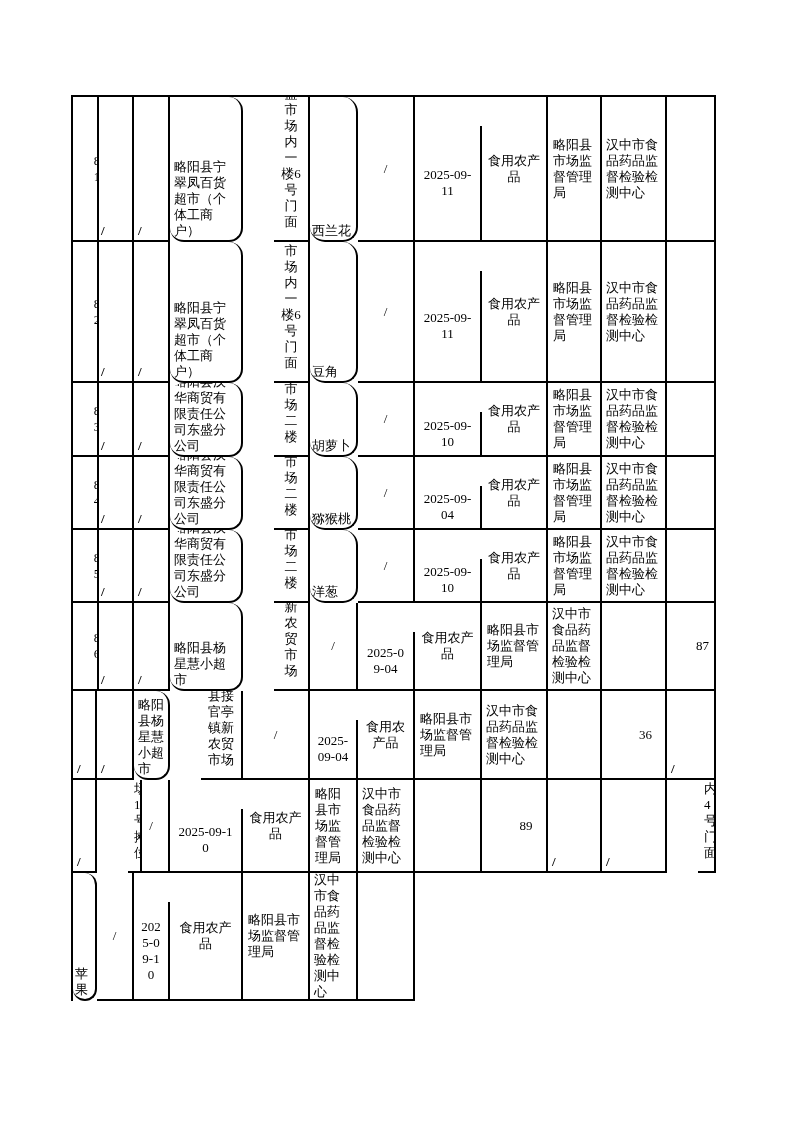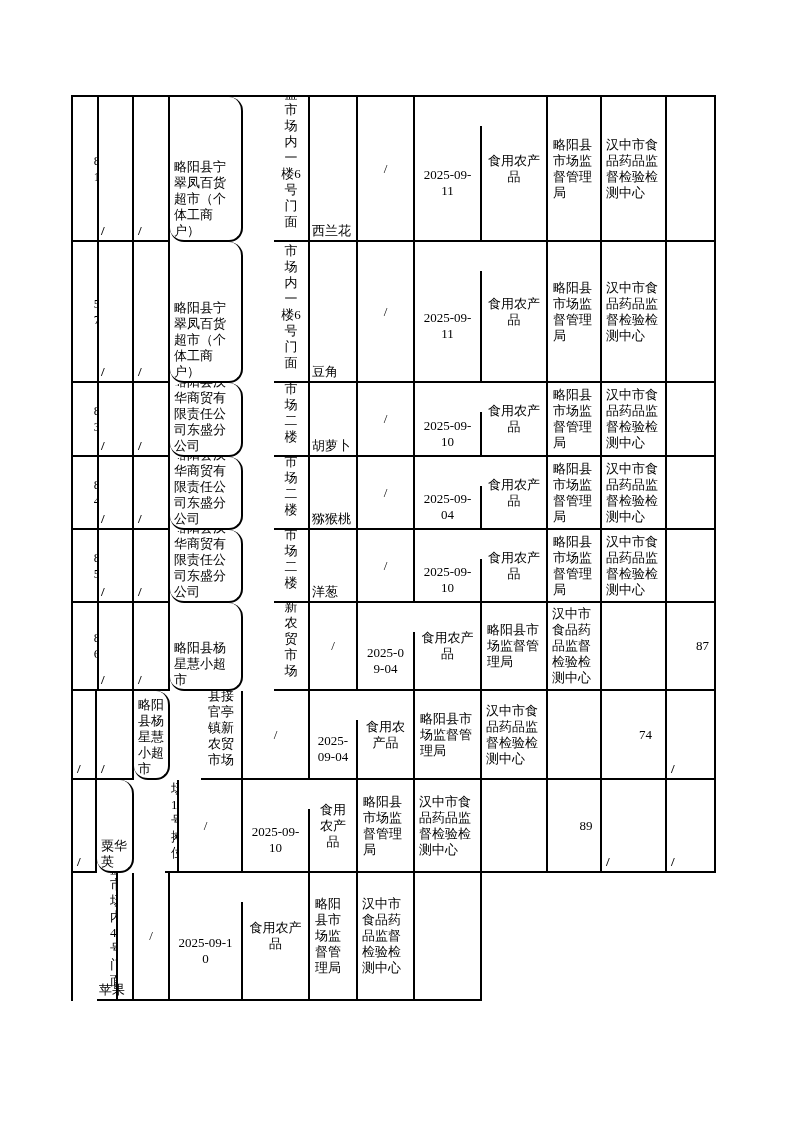--- a/index.html
+++ b/index.html
@@ -33,21 +33,21 @@
     flex-direction: column;
     font-size: 13px;
     line-height: 16px;
     word-break: break-all;
   }
   
   .c1  { justify-content: center; align-items: center; text-align: center; padding-left: 24px; }
   .c2, .c3 { justify-content: flex-end; padding: 0 0 1px 4px; font-weight: bold; }
   .c4  { justify-content: flex-end; padding: 0 4px 1px 4px; text-align: left; border-radius: 14px; }
   .c5  { justify-content: flex-end; padding: 0 6px 10px 6px; text-align: center; margin-left: 31px; }
-  .c6  { justify-content: flex-end; padding: 0 2px 1px 2px; text-align: left; }
+  .c6  { justify-content: flex-end; padding: 0 2px 1px 2px; text-align: left; border-radius: 15px; }
   .c7  { justify-content: center; align-items: center; text-align: center; }
   .c8  { justify-content: center; padding: 0 6px; text-align: center; margin-top: 29px; }
   .c9  { justify-content: center; padding: 16px 5px; text-align: center; }
   .c10 { justify-content: center; padding: 16px 5px; text-align: left; }
   .c11 { justify-content: center; padding: 0 4px; text-align: left; }
   .c12 { }
 </style>
 </head>
 <body>
 
@@ -60,21 +60,21 @@
     <div class="cell c4">略阳县宁翠凤百货超市（个体工商户）</div>
     <div class="cell c5">陕西省汉中市略阳县兴州街道办事处钢厂路东盛市场内一楼6号门面</div>
     <div class="cell c6">西兰花</div>
     <div class="cell c7">/</div>
     <div class="cell c8">2025-09-11</div>
     <div class="cell c9">食用农产品</div>
     <div class="cell c10">略阳县市场监督管理局</div>
     <div class="cell c11">汉中市食品药品监督检验检测中心</div>
     <div class="cell c12"></div>
 
-    <div class="cell c1">57</div>
+    <div class="cell c1">82</div>
     <div class="cell c2">/</div>
     <div class="cell c3">/</div>
     <div class="cell c4">略阳县宁翠凤百货超市（个体工商户）</div>
     <div class="cell c5">陕西省汉中市略阳县兴州街道办事处钢厂路东盛市场内一楼6号门面</div>
     <div class="cell c6">豆角</div>
     <div class="cell c7">/</div>
     <div class="cell c8">2025-09-11</div>
     <div class="cell c9">食用农产品</div>
     <div class="cell c10">略阳县市场监督管理局</div>
     <div class="cell c11">汉中市食品药品监督检验检测中心</div>
@@ -136,24 +136,23 @@
     <div class="cell c3">/</div>
     <div class="cell c4">略阳县杨星慧小超市</div>
     <div class="cell c5">陕西省汉中市略阳县接官亭镇新农贸市场</div>
     <div class="cell c7">/</div>
     <div class="cell c8">2025-09-04</div>
     <div class="cell c9">食用农产品</div>
     <div class="cell c10">略阳县市场监督管理局</div>
     <div class="cell c11">汉中市食品药品监督检验检测中心</div>
     <div class="cell c12"></div>
 
-    <div class="cell c1">74</div>
+    <div class="cell c1">36</div>
     <div class="cell c2">/</div>
     <div class="cell c3">/</div>
-    <div class="cell c4">粟华英</div>
     <div class="cell c5">陕西省汉中市略阳县东盛市场1号摊位</div>
     <div class="cell c7">/</div>
     <div class="cell c8">2025-09-10</div>
     <div class="cell c9">食用农产品</div>
     <div class="cell c10">略阳县市场监督管理局</div>
     <div class="cell c11">汉中市食品药品监督检验检测中心</div>
     <div class="cell c12"></div>
 
     <div class="cell c1">89</div>
     <div class="cell c2">/</div>

